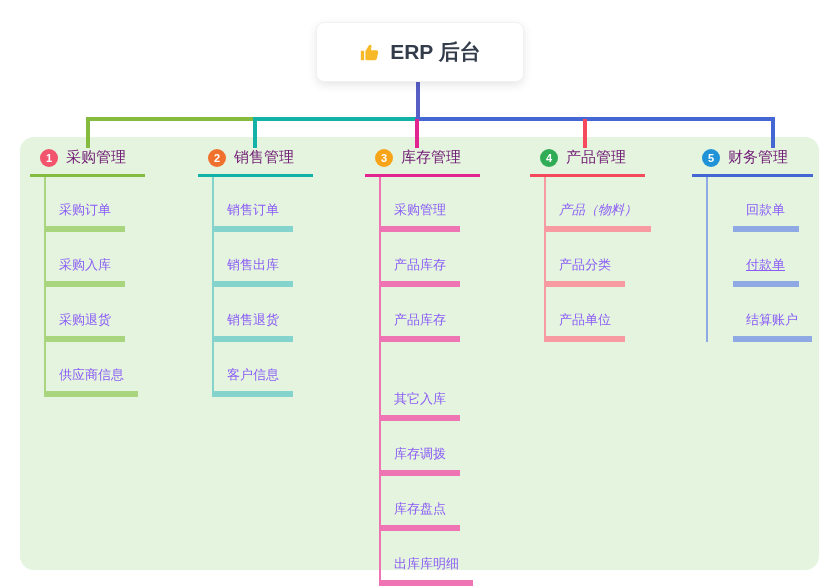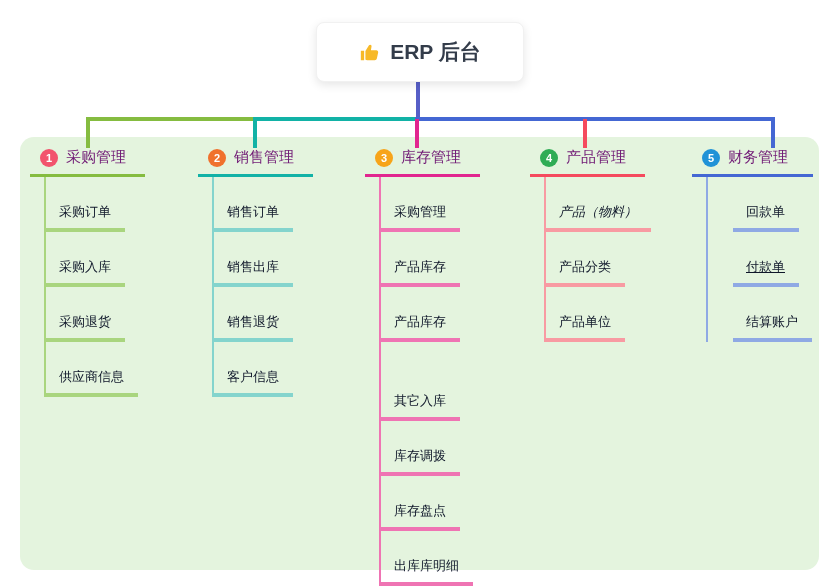--- a/index.html
+++ b/index.html
@@ -66,22 +66,22 @@
 
   .children {
     margin-left: 14px;
     border-left: 2px solid #ccc;
   }
   .child {
     height: 55px;
     width: fit-content;
     display: flex; align-items: flex-end;
     padding: 0 14px 7px 13px;
-    border-bottom: 4px solid #14532d;
-    font-size: 13px; color: #0f172a;
+    border-bottom: 6px solid #14532d;
+    font-size: 13px; color: #8b5cf6;
     white-space: nowrap;
     cursor: pointer;
   }
 </style>
 </head>
 <body>
 
 <div class="panel" style="background: rgb(228, 244, 222);"></div>
 
 <div class="root-node">

